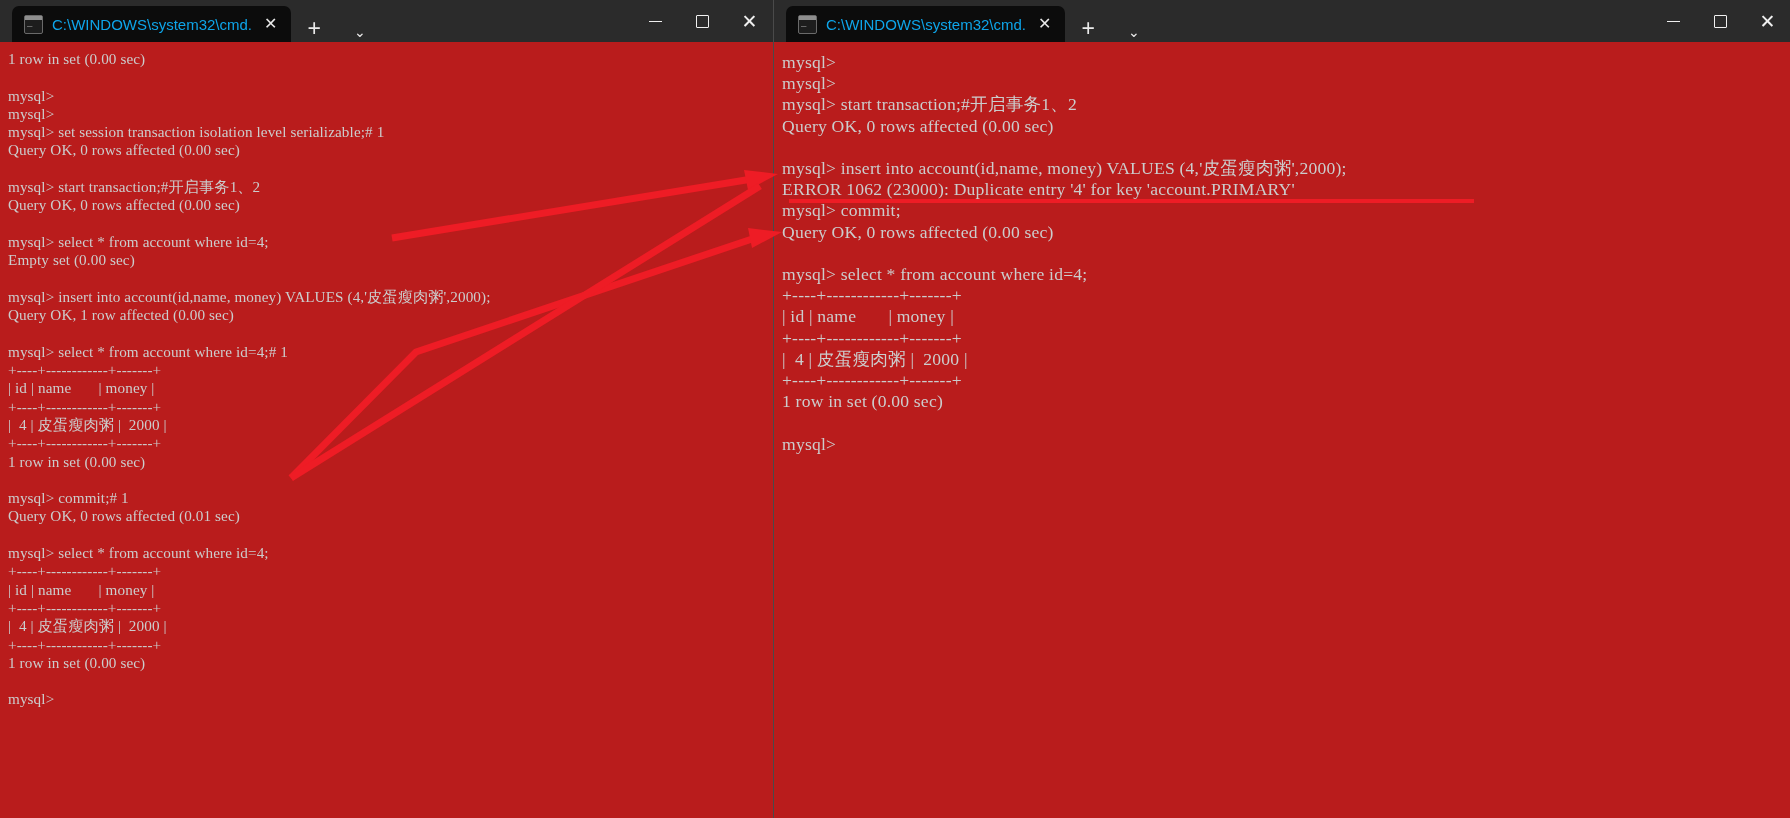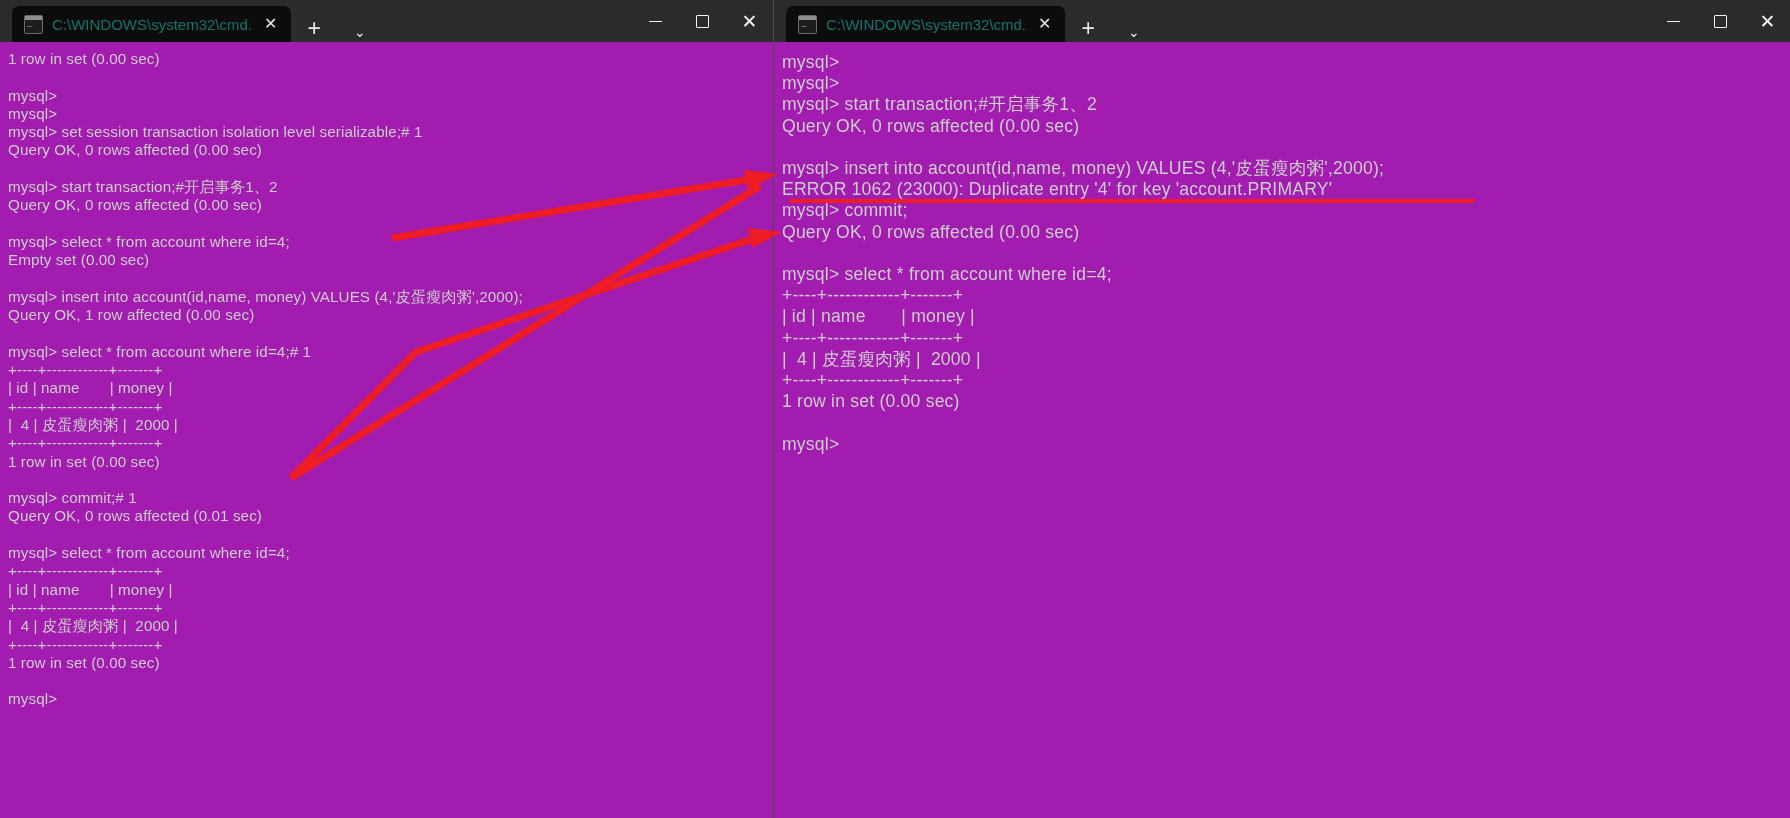--- a/index.html
+++ b/index.html
@@ -76,21 +76,21 @@
     content: "_";
     position: absolute;
     left: 2px;
     top: 2px;
     color: #d8d8d8;
     font-size: 9px;
     line-height: 9px;
     font-family: "DejaVu Sans Mono", monospace;
   }
   .tab-title {
-    color: #0f766e;
+    color: #0ea5e9;
     font-family: "Liberation Sans", sans-serif;
     font-size: 15px;
     white-space: nowrap;
     overflow: hidden;
   }
   .tab-close {
     color: #e8e8e8;
     font-family: "Liberation Sans", sans-serif;
     font-size: 16px;
     line-height: 1;
@@ -148,24 +148,24 @@
   .glyph-max {
     display: block;
     width: 11px;
     height: 11px;
     border: 1px solid #f0f0f0;
     border-radius: 1px;
   }
 
   
   .term {
-    background: #a21caf;
+    background: #b91c1c;
     color: #ccc;
     white-space: pre;
-    font-family: Liberation Sans, sans-serif;
+    font-family: Liberation Serif, serif;
   }
   .term.left-term {
     padding: 8px 0 0 8px;
     font-size: 15.2px;
     line-height: 18.3px;
     letter-spacing: 0.1px;
     height: 768px;
   }
   .term.right-term {
     padding: 10px 0 0 8px;

